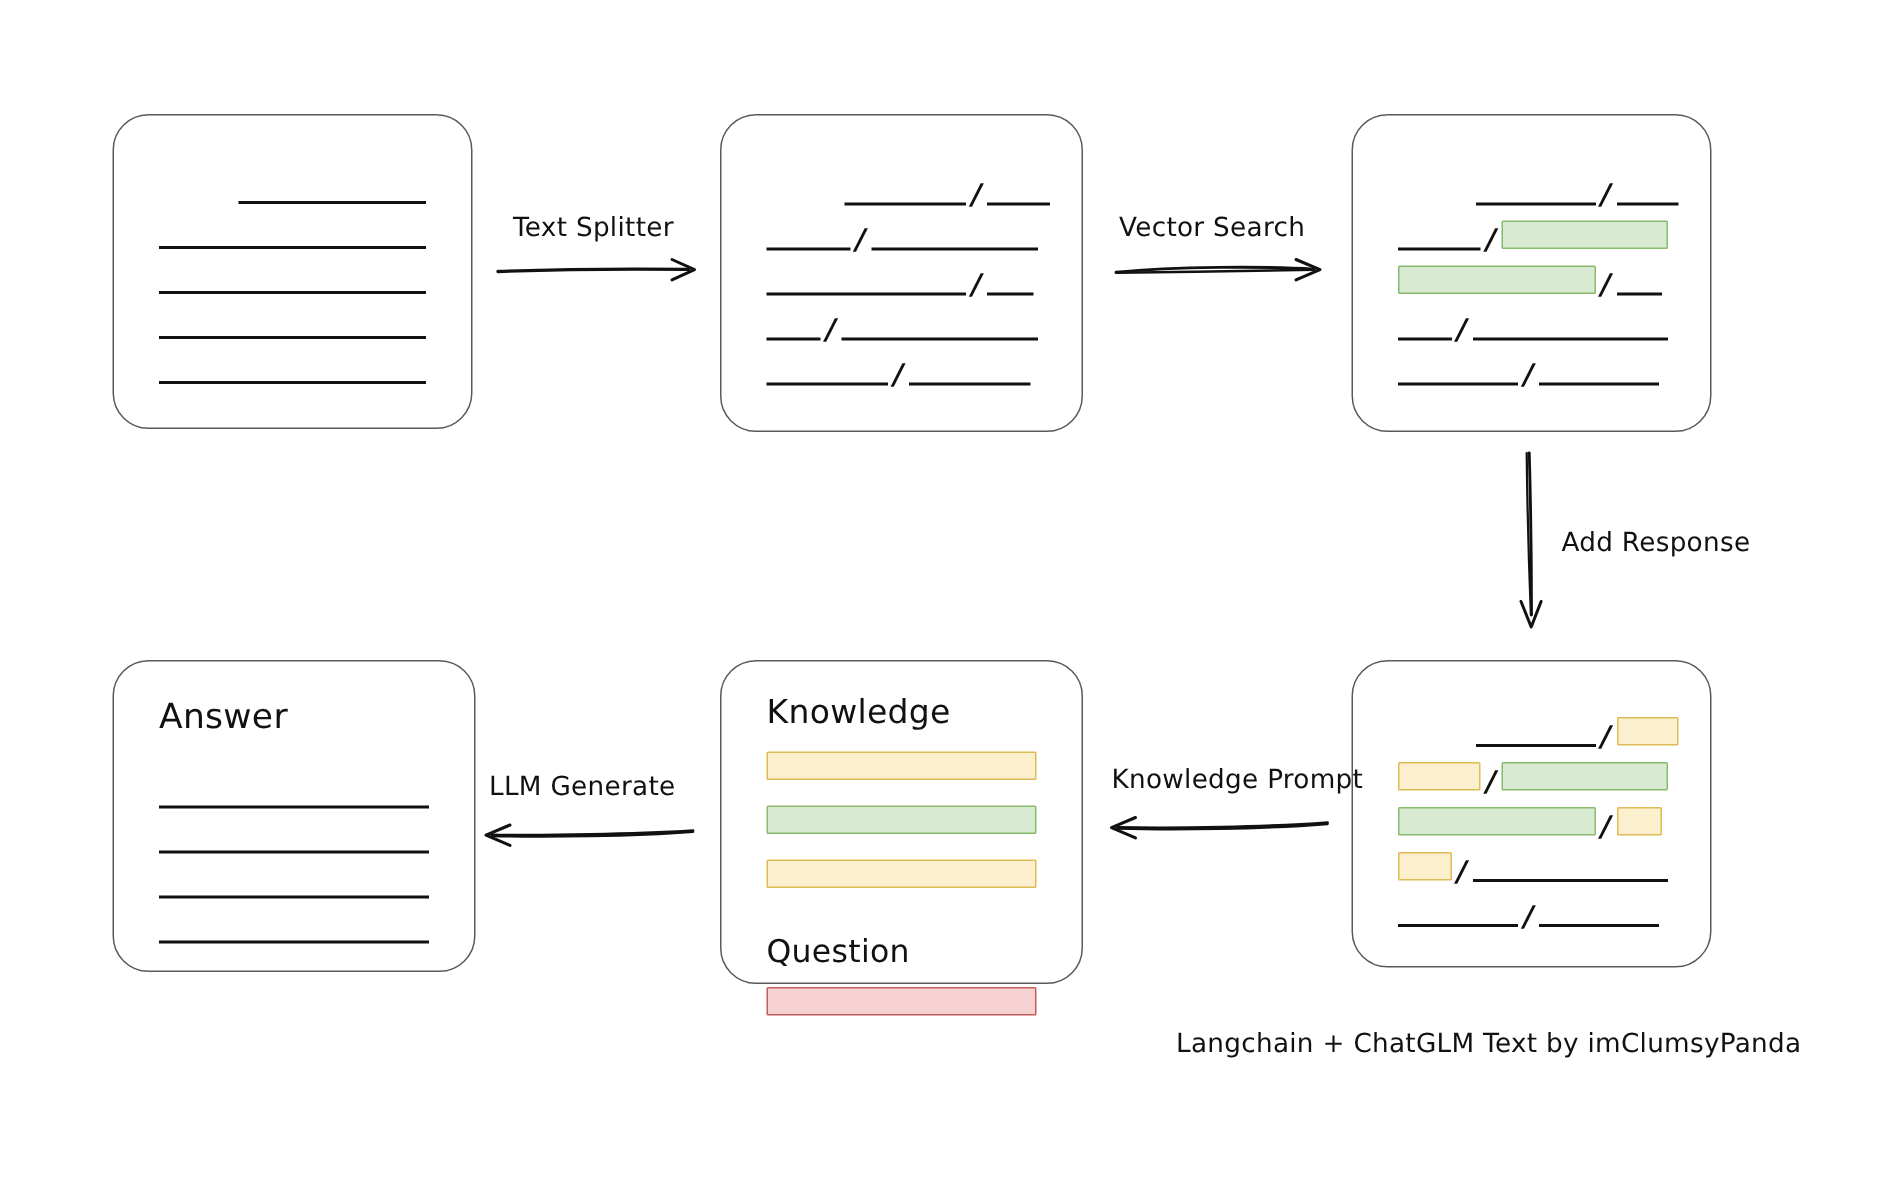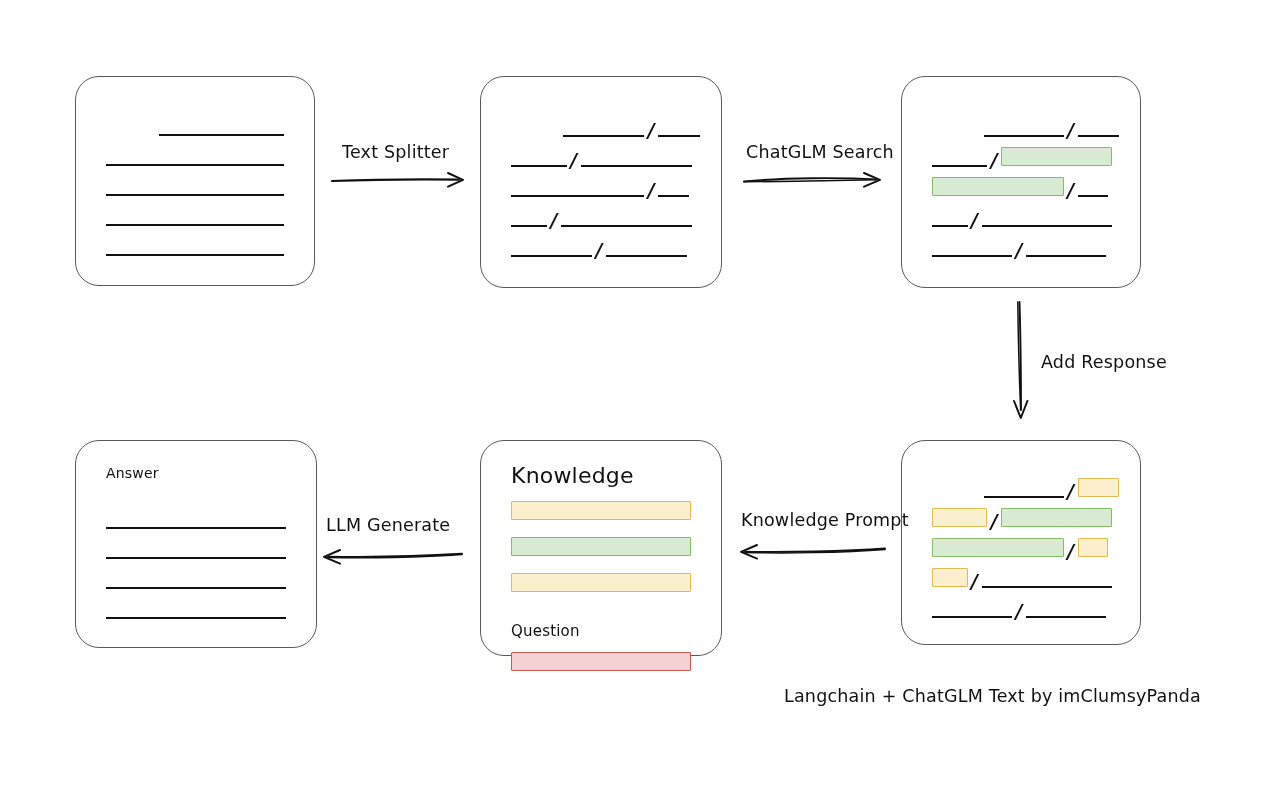--- a/index.html
+++ b/index.html
@@ -171,21 +171,21 @@
       </div>
       <div class="doc-line">
         <div class="seg-rule" style="width: 45%;"></div>
         <div class="slash">/</div>
         <div class="seg-rule" style="width: 45%;"></div>
       </div>
     </div>
 </div>
 
 <div class="arrow-group" style="left:742px; top:142px; width:145px; height:48px;">
-  <div class="arrow-label hand" style="left:4px; top:0;">ChatGLM Search</div>
+  <div class="arrow-label hand" style="left:4px; top:0;">Vector Search</div>
   <svg class="arrow-svg" width="145" height="24" viewBox="0 0 145 24" style="left:0; top:26px;">
     <path d="M2,13.5 C42,9.6 100,9.4 134,11.4" stroke="#111" stroke-width="1.9" fill="none" stroke-linecap="round"></path>
     <path d="M2,13.8 C44,13.4 102,12.6 134,11.8" stroke="#111" stroke-width="1.6" fill="none" stroke-linecap="round"></path>
     <path d="M122,5 L138,11.8 L122,18.6" stroke="#111" stroke-width="2" fill="none" stroke-linejoin="round" stroke-linecap="round"></path>
   </svg>
 </div>
 
 <div class="card" style="left:901px; top:76px; width:240px; height:212px;">
   <div class="card-inner" id="lines-matched_chunks">
       <div class="doc-line">
@@ -267,39 +267,39 @@
 </div>
 
 <div class="card" style="left:480px; top:440px; width:242px; height:216px;">
   <div class="card-inner labelled" style="padding-top:22px;">
     <div class="hand" style="font-size:22px; margin-bottom:14px;">Knowledge</div>
     <div id="bars-knowledge">
         <div class="kq-bar chip chip-yellow" style="width: 100%; margin-bottom: 17px;"></div>
         <div class="kq-bar chip chip-green" style="width: 100%; margin-bottom: 17px;"></div>
         <div class="kq-bar chip chip-yellow" style="width: 100%; margin-bottom: 17px;"></div>
       </div>
-    <div class="hand" style="font-size:15px; margin-top:12px; margin-bottom:13px;">Question</div>
+    <div class="hand" style="font-size:21px; margin-top:12px; margin-bottom:13px;">Question</div>
     <div id="bars-question">
         <div class="kq-bar chip chip-red" style="width: 100%; margin-bottom: 17px;"></div>
       </div>
   </div>
 </div>
 
 <div class="arrow-group" style="left:318px; top:515px; width:150px; height:52px;">
   <div class="arrow-label hand" style="left:8px; top:0;">LLM Generate</div>
   <svg class="arrow-svg" width="146" height="26" viewBox="0 0 146 26" style="left:0; top:28px;">
     <path d="M144,10.8 C104,13.2 46,14.2 10,13.6" stroke="#111" stroke-width="1.9" fill="none" stroke-linecap="round"></path>
     <path d="M144,11.6 C104,14.6 46,15.4 10,14.4" stroke="#111" stroke-width="1.5" fill="none" stroke-linecap="round"></path>
     <path d="M22,7 L6,13.8 L22,20.6" stroke="#111" stroke-width="2" fill="none" stroke-linejoin="round" stroke-linecap="round"></path>
   </svg>
 </div>
 
 <div class="card" style="left:75px; top:440px; width:242px; height:208px;">
   <div class="card-inner labelled" style="padding-top:24px;">
-    <div class="hand" style="font-size:14px; margin-bottom:18px;">Answer</div>
+    <div class="hand" style="font-size:23px; margin-bottom:18px;">Answer</div>
     <div id="lines-answer">
         <div class="doc-line">
           <div class="seg-rule" style="width: 100%;"></div>
         </div>
         <div class="doc-line">
           <div class="seg-rule" style="width: 100%;"></div>
         </div>
         <div class="doc-line">
           <div class="seg-rule" style="width: 100%;"></div>
         </div>

